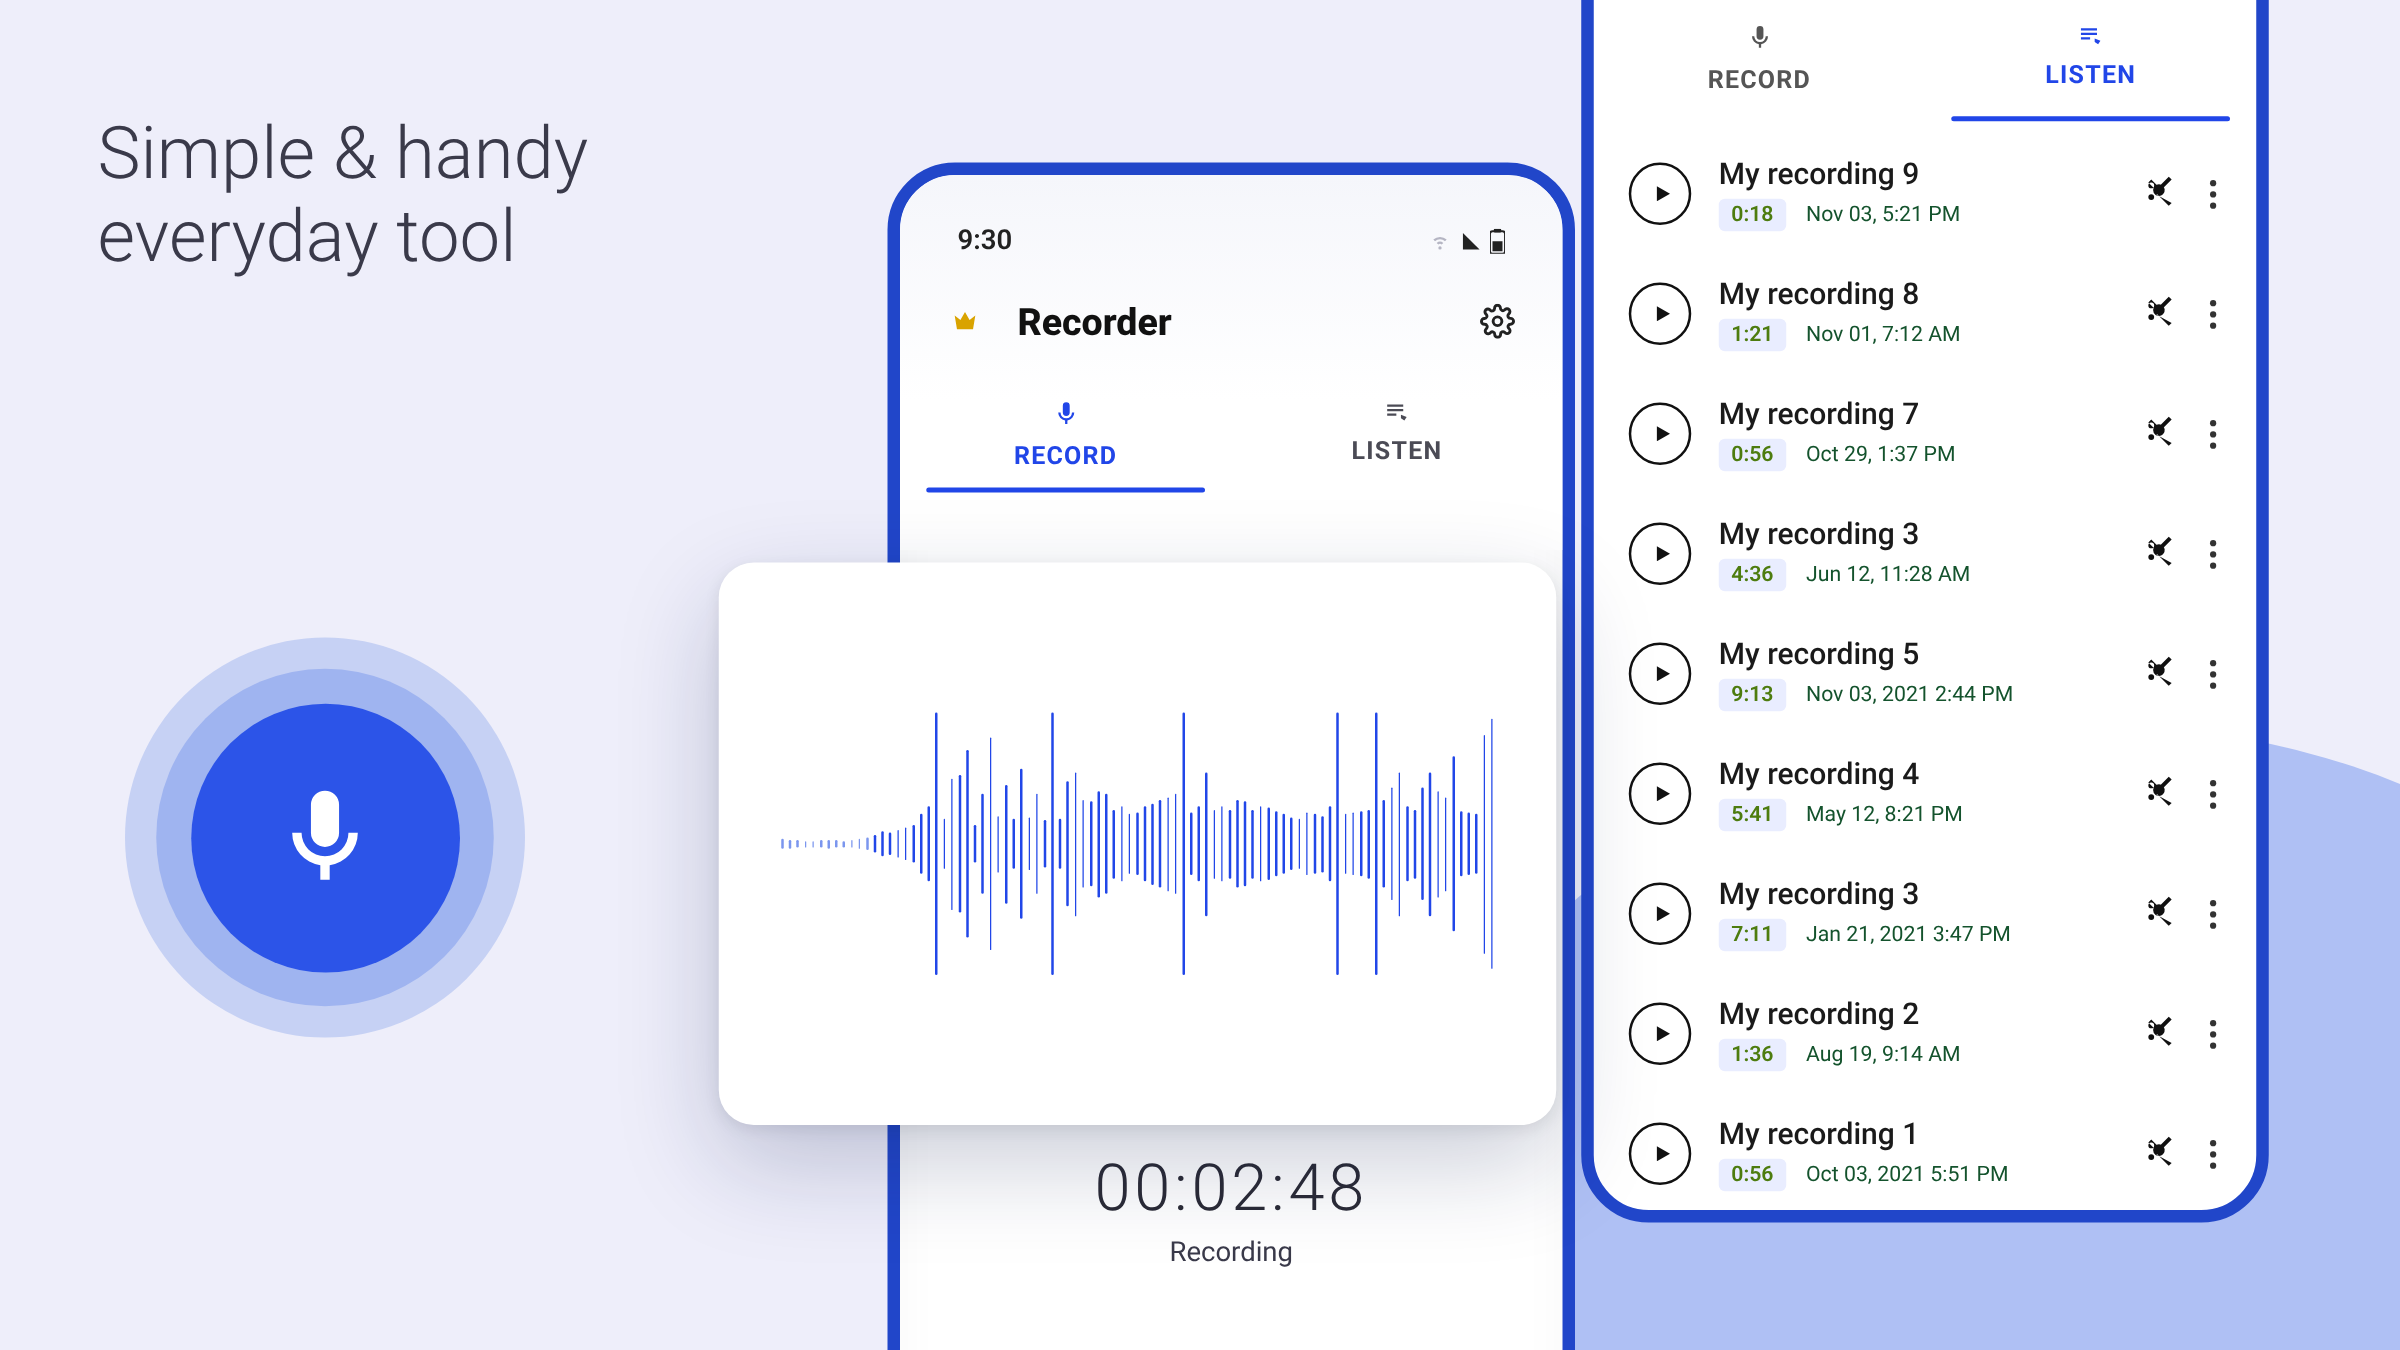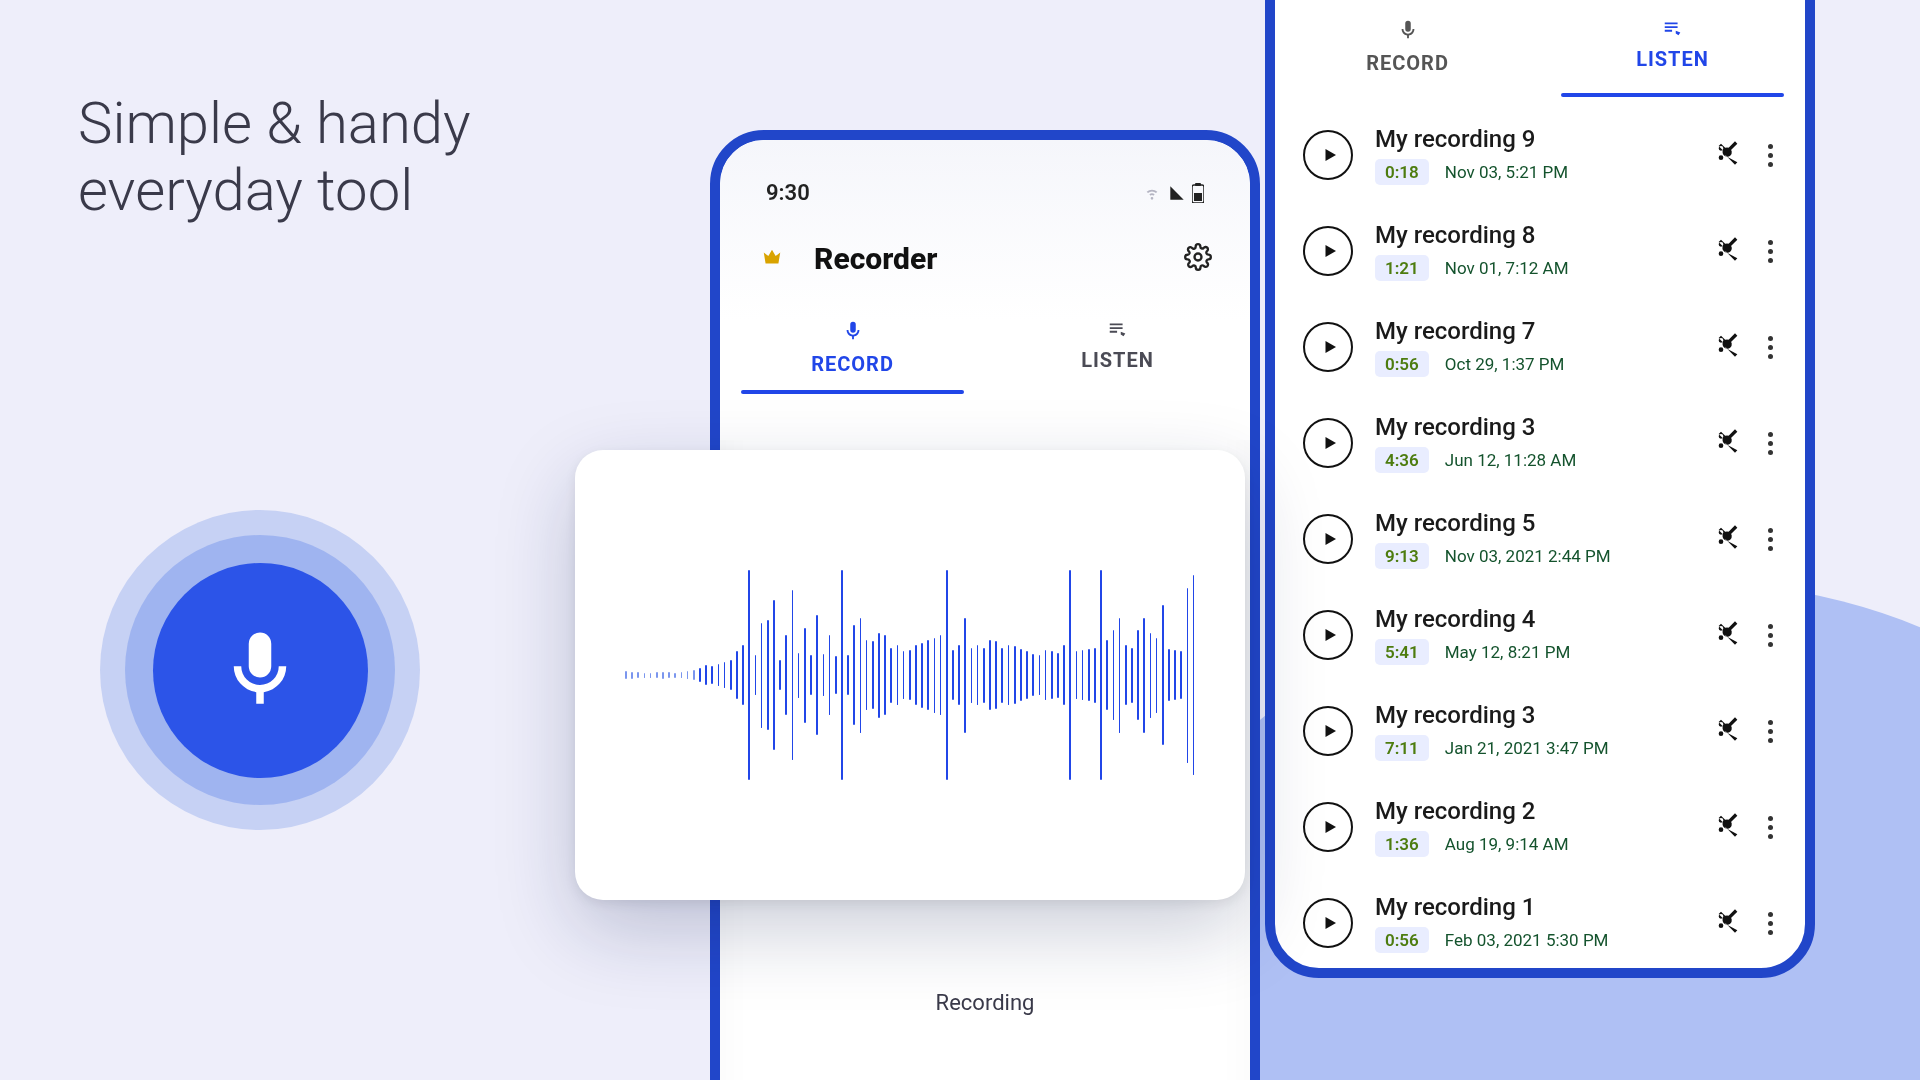--- a/index.html
+++ b/index.html
@@ -130,20 +130,21 @@
           </svg>
         <span>RECORD</span>
       </div>
       <div class="tab">
         <svg width="26" height="22" viewBox="0 0 24 24" fill="#4B4B55">
             <path d="M3 6h14v2H3V6zm0 4h14v2H3v-2zm0 4h8v2H3v-2zm12 1 5 2-2 3-3-2v-3z"></path>
           </svg>
         <span>LISTEN</span>
       </div>
     </div>
+    <div class="timer">00:02:48</div>
     <div class="status-text">Recording</div>
   </div>
 </div>
 
 <div class="wave-card">
   <div class="wave" id="wave">
       <div class="bar light" style="height: 8px;"></div>
       <div class="bar light" style="height: 7px;"></div>
       <div class="bar light" style="height: 6px;"></div>
       <div class="bar light" style="height: 5px;"></div>
@@ -466,21 +467,21 @@
       <div class="item">
     <div class="play">
       <svg width="18" height="20" viewBox="0 0 24 24" fill="#111">
             <path d="M6 4l14 8-14 8V4z"></path>
           </svg>
     </div>
     <div class="col">
       <div class="title">My recording 1</div>
       <div class="meta">
         <span class="dur">0:56</span>
-        <span class="date">Feb 03, 2021 5:30 PM</span>
+        <span class="date">Oct 03, 2021 5:51 PM</span>
       </div>
     </div>
     <div class="cut">
       <svg width="28" height="28" viewBox="0 0 24 24" fill="#111">
             <path d="M9.6 7.6 6 4 4 6l3.6 3.6A4 4 0 1 0 9.6 7.6zM6 18a2 2 0 1 1 0-4 2 2 0 0 1 0 4zm0-8a2 2 0 1 1 0-4 2 2 0 0 1 0 4zm3.6 4.4L20 4l-2-2-8.4 8.4a4 4 0 0 0 0 3.2L18 22l2-2-10.4-5.6z"></path>
           </svg>
     </div>
     <div class="more">
       <div class="more-dots">
             <span></span>

